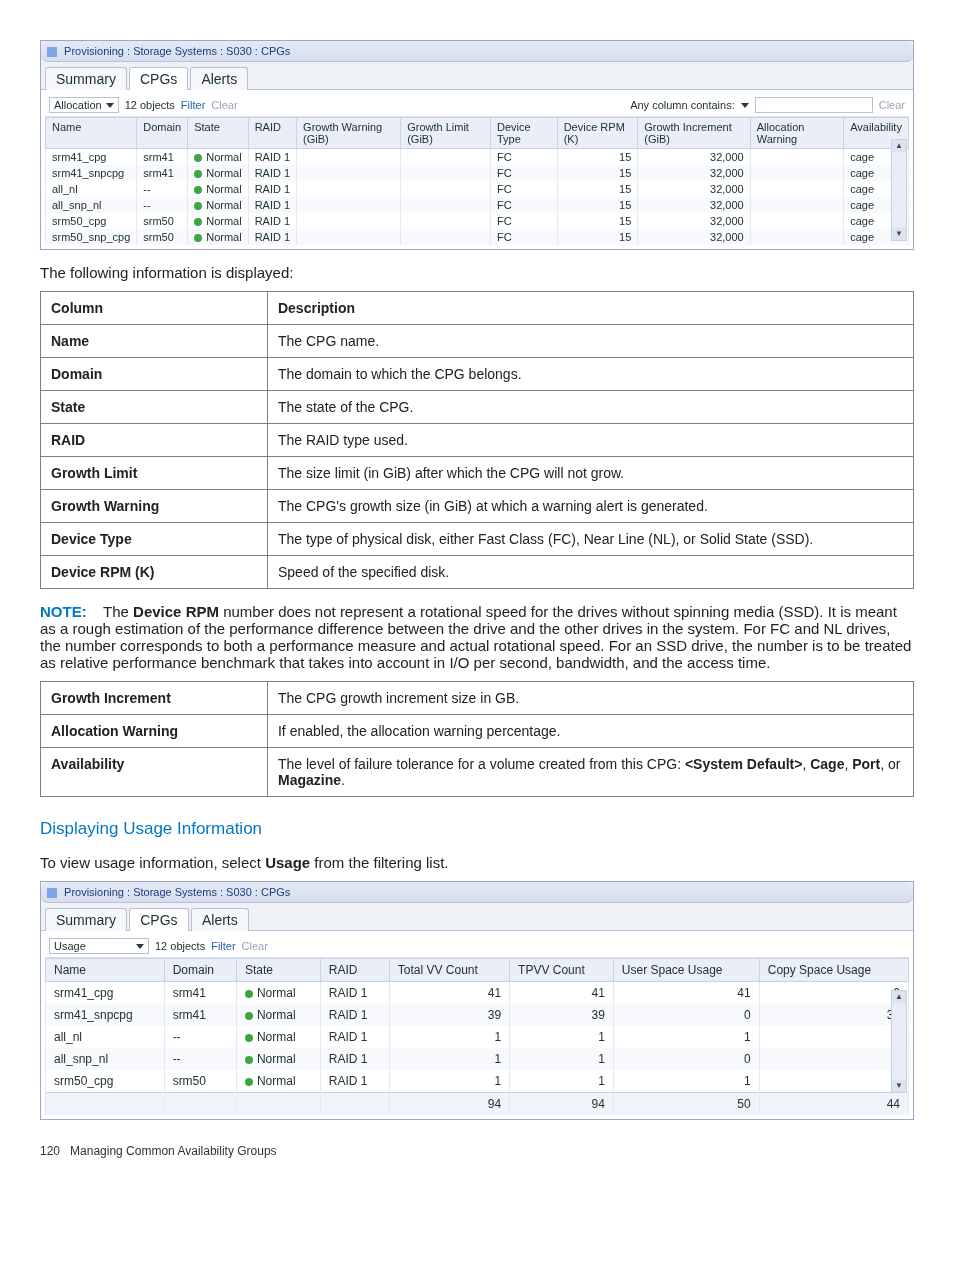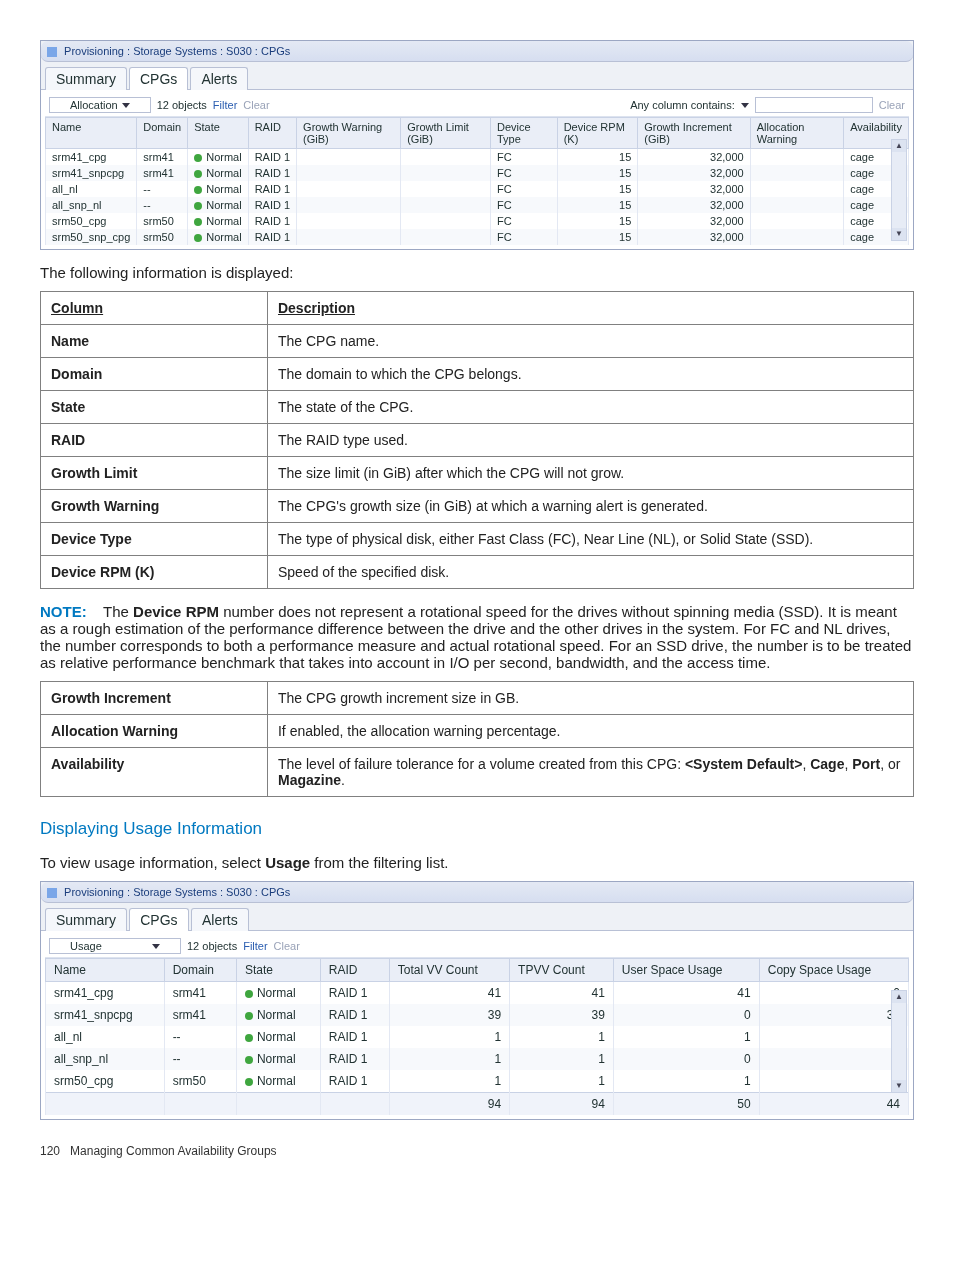--- a/index.html
+++ b/index.html
@@ -63,21 +63,21 @@
     align-items: center;
     gap: 6px;
     padding: 3px 4px;
     font-size: 11px;
     color: #233;
     border-bottom: 1px solid #dde3ef;
   }
   .toolbar .dropdown {
     border: 1px solid #b8c0d5;
     background: #fff;
-    padding: 1px 20px;
+    padding: 1px 4px;
     display: inline-flex;
     align-items: center;
     gap: 4px;
   }
   .toolbar .tri {
     width: 0; height: 0;
     border-left: 4px solid transparent;
     border-right: 4px solid transparent;
     border-top: 5px solid #334;
   }
@@ -149,21 +149,21 @@
     border-collapse: collapse;
     font-size: 14px;
     margin-bottom: 12px;
   }
   .def-table th, .def-table td {
     border: 1px solid #808080;
     padding: 8px 10px;
     text-align: left;
     vertical-align: top;
   }
-  .def-table th { font-weight: bold; text-decoration: underline; }
+  .def-table th { font-weight: bold; }
   .def-table .colhead { font-weight: bold; }
 
   h3.section {
     color: #0079c1;
     font-weight: normal;
     font-size: 17px;
     margin: 22px 0 4px 0;
   }
   .final-para { font-size: 15px; margin-bottom: 10px; }
 

